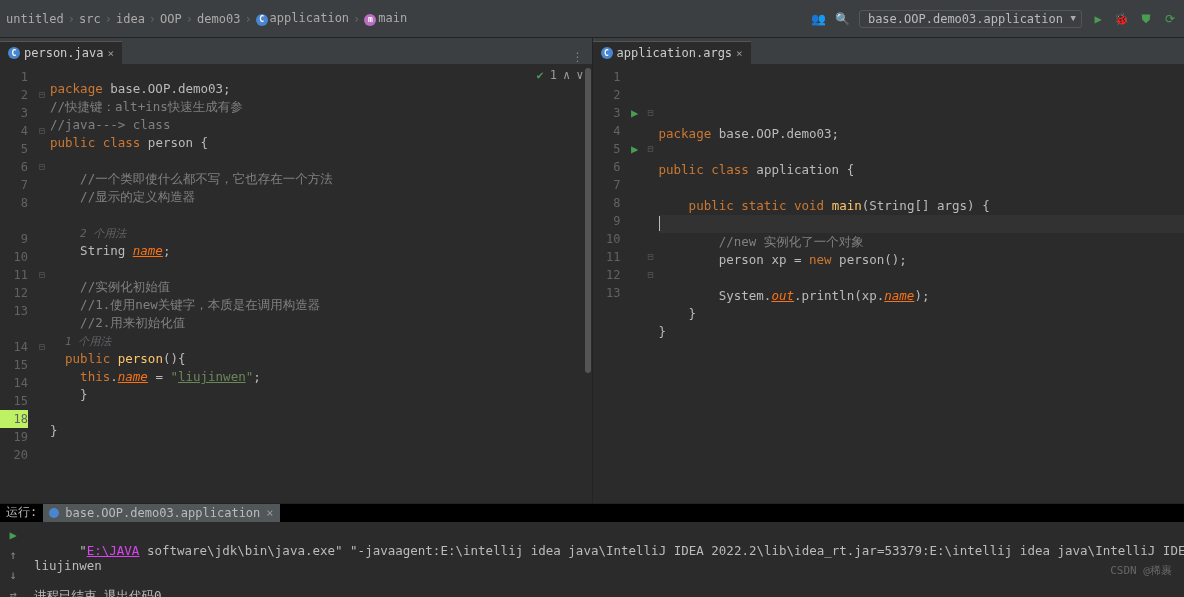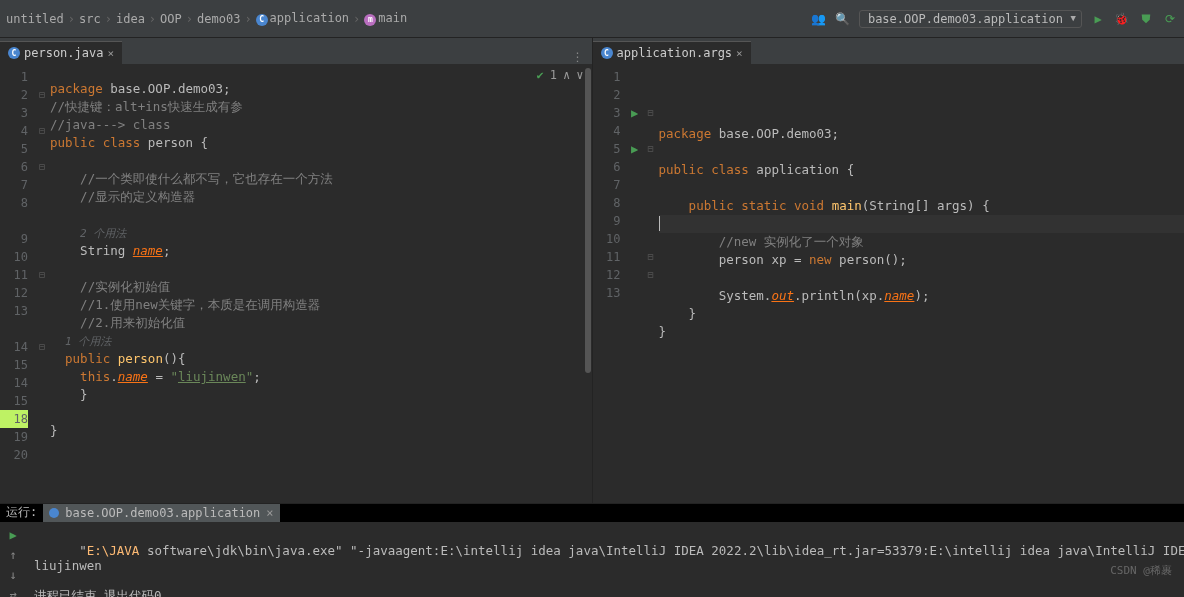--- a/index.html
+++ b/index.html
@@ -37,21 +37,21 @@
 .scroll-mark{position:absolute;right:0;top:4px;bottom:0;width:10px;}
 .scroll-mark .thumb{position:absolute;right:1px;width:6px;background:#555;border-radius:3px;}
 
 .run-panel{height:110px;background:#2b2b2b;border-top:1px solid #232323;display:flex;flex-direction:column;}
 .run-head{height:22px;background:#000000;display:flex;align-items:flex-start;padding:0 6px;gap:6px;}
 .run-head .rt{display:flex;align-items:center;gap:6px;background:#515658;padding:2px 6px;}
 .run-body{flex:1;display:flex;}
 .run-side{width:26px;display:flex;flex-direction:column;align-items:center;gap:6px;padding-top:6px;}
 .run-out{flex:1;padding:6px 8px;font-size:12.5px;white-space:pre;color:#bbb;overflow:hidden;}
 .run-out .cmd{color:#bbb;}
-.run-out .link{color:#fdba74;}
+.run-out .link{color:#d946ef;text-decoration:underline;}
 .watermark{position:absolute;right:12px;bottom:19px;color:#666;font-size:11px;}
 </style>
 </head>
 <body>
 
 <div class="topbar">
   <div class="breadcrumbs">
     <span>untitled</span>
       <span class="sep">›</span>
     <span>src</span>

